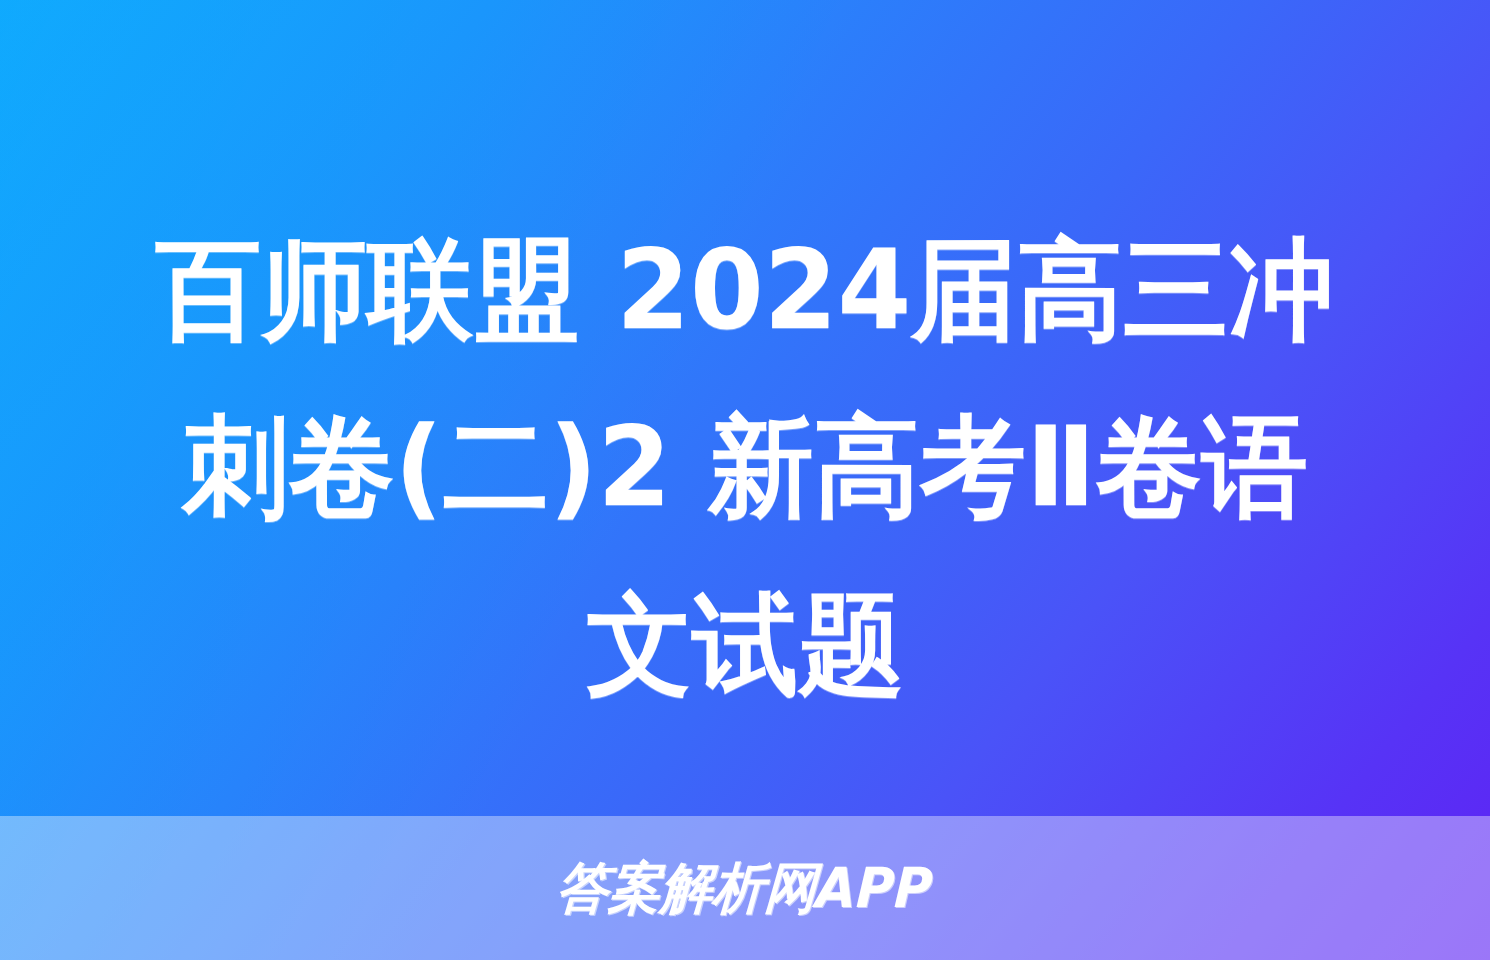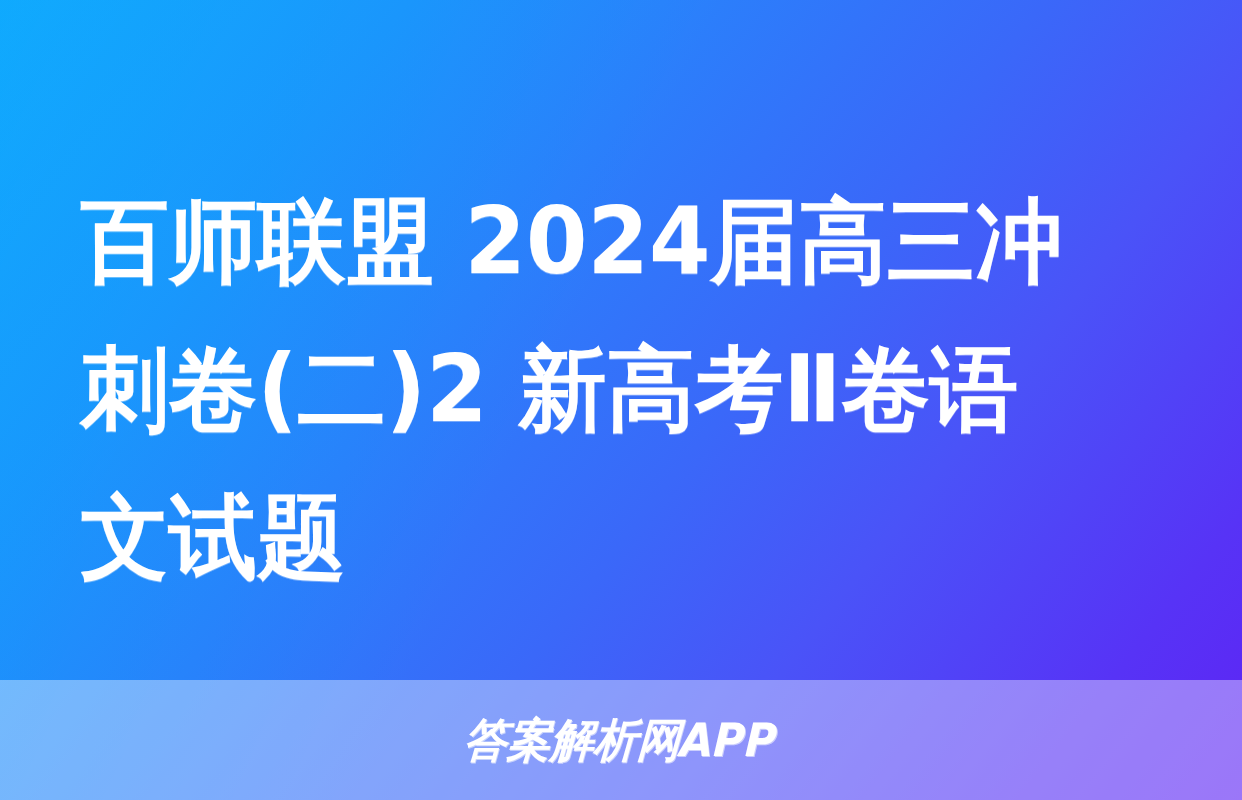--- a/index.html
+++ b/index.html
@@ -37,21 +37,21 @@
     background: linear-gradient(115deg, rgba(0,170,255,0.30) 0%, rgba(0,170,255,0) 45%);
     pointer-events: none;
   }
 
   .title-block {
     position: absolute;
     left: 0;
     right: 0;
     top: 168px;
     padding: 0 58px;
-    text-align: left;
+    text-align: center;
     box-sizing: border-box;
     z-index: 3;
   }
 
   .title-line {
     display: block;
     color: #FFFFFF;
     font-size: 92px;
     line-height: 148px;
     font-weight: 700;

